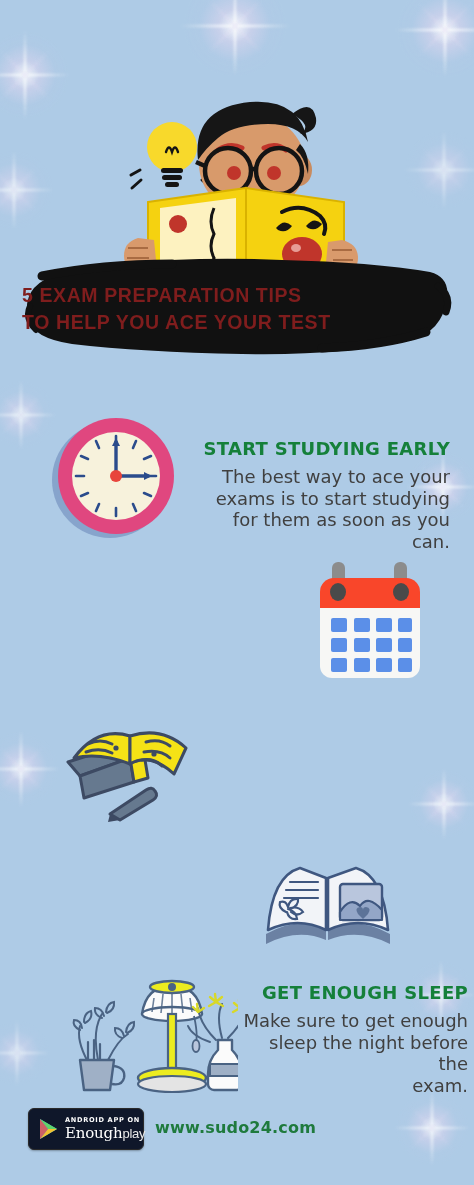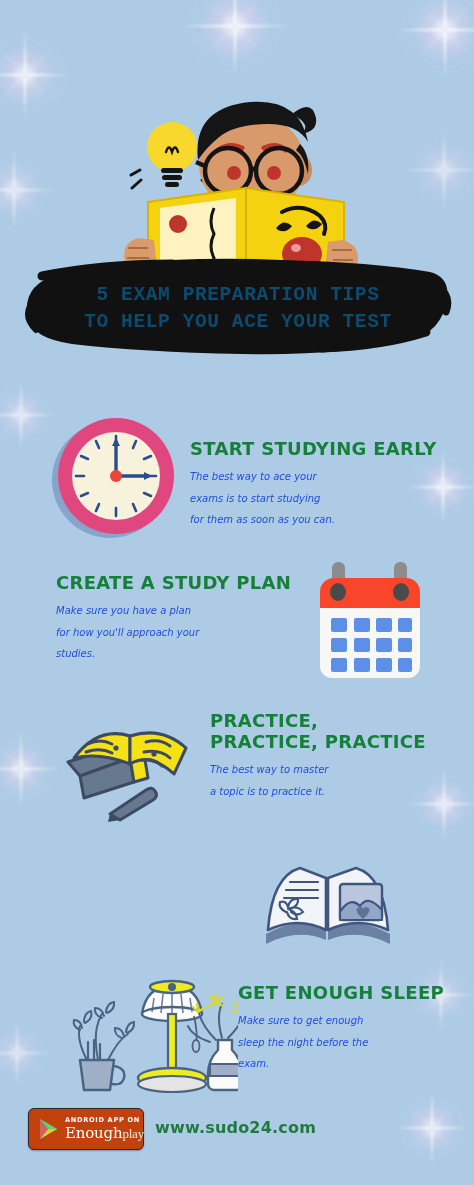--- a/index.html
+++ b/index.html
@@ -37,73 +37,72 @@
   
   .logo{position:absolute;left:14px;top:6px;width:78px;height:68px;}
 
   
   .hero{position:absolute;left:0;top:52px;width:474px;height:230px;}
 
   
   .banner{position:absolute;left:22px;top:252px;width:432px;height:112px;}
   .banner-text{
     position:absolute;left:0;top:30px;width:432px;
-    text-align:center;color:#0c4a6e;
-    font-family:Liberation Mono, monospace;
+    color:#7f1d1d;
+    font-family:Liberation Sans, sans-serif;
     font-weight:bold;font-size:19.5px;line-height:27px;
     letter-spacing:.6px;
     text-transform:uppercase;
     z-index:3;
   }
 
   
   .tip{position:absolute;}
   .tip h2{
     margin:0 0 7px 0;
     color:#15803a;
     font-family:"DejaVu Sans", sans-serif;
     font-weight:bold;
     font-size:18px;line-height:21px;
     letter-spacing:.3px;
     text-transform:uppercase;
     white-space:pre-line;
   }
   .tip p{
     margin:0;
-    color:#1d4ed8;
+    color:#404040;
     font-family:"DejaVu Sans", sans-serif;
-    font-size:10px;line-height:21.5px;
+    font-size:18px;line-height:21.5px;
     white-space:pre-line;
-    font-style:italic;
-  }
-  .tip.right-text{text-align:left;}
+  }
+  .tip.right-text{text-align:right;}
 
   .art{position:absolute;}
 
   
   .play-badge{
     position:absolute;left:28px;top:1108px;width:114px;height:40px;
-    background:#c2410c;border-radius:6px;
+    background:#0f172a;border-radius:6px;
     border:1px solid #2a2a2a;
     display:flex;align-items:center;
     box-shadow:0 1px 2px rgba(0,0,0,.3);
     justify-content:space-between;
   }
   .play-tri{width:26px;height:26px;margin-left:7px;flex:0 0 auto;}
   .play-txt{margin-left:3px;line-height:1;}
   .play-small{
     color:#fff;font-family:"DejaVu Sans", sans-serif;
     font-size:6.6px;font-weight:bold;letter-spacing:.7px;
     display:block;margin-bottom:2px;
   }
   .play-big{
     color:#fff;font-family:"DejaVu Serif", serif;
     font-size:15px;letter-spacing:-.2px;display:block;
   }
-  .play-big i{font-style:normal;font-family:Liberation Serif, serif;font-size:13px;color:#e8e8e8;}
+  .play-big i{font-style:normal;font-family:Liberation Sans, sans-serif;font-size:13px;color:#e8e8e8;}
   .site{
     position:absolute;left:155px;top:1118px;width:230px;
     color:#1f7a3d;
     font-family:"DejaVu Sans", sans-serif;
     font-size:16px;font-weight:bold;letter-spacing:.2px;
   }
 </style>
 </head>
 <body>
 
@@ -310,26 +309,20 @@
       <circle cx="70" cy="64" r="6" fill="#e8453c"></circle>
     </svg>
   </div>
   <div class="tip right-text" style="left:190px;top:438px;width:260px;">
     <h2>Start Studying Early</h2>
     <p>The best way to ace your
 exams is to start studying
 for them as soon as you can.</p>
   </div>
 
-  <div class="tip" style="left:56px;top:572px;width:260px;">
-    <h2>Create a Study Plan</h2>
-    <p>Make sure you have a plan
-for how you'll approach your
-studies.</p>
-  </div>
   <div class="art" style="left:310px;top:556px;width:120px;height:130px;">
     <svg viewBox="0 0 120 130" width="120" height="130">
       <rect x="22" y="6" width="13" height="34" rx="6" fill="#8c8c8c"></rect>
       <rect x="84" y="6" width="13" height="34" rx="6" fill="#8c8c8c"></rect>
       <path d="M10 36 a14 14 0 0 1 14 -14 h72 a14 14 0 0 1 14 14 v16 H10 Z" fill="#f9462a"></path>
       <path d="M10 52 h100 v58 a12 12 0 0 1 -12 12 h-76 a12 12 0 0 1 -12 -12 Z" fill="#f7f7f5"></path>
       <ellipse cx="28" cy="36" rx="8" ry="9" fill="#4a4a4a"></ellipse>
       <ellipse cx="91" cy="36" rx="8" ry="9" fill="#4a4a4a"></ellipse>
       <g fill="#5b8fe8">
         <rect x="21" y="62" width="16" height="14" rx="2"></rect>
@@ -361,26 +354,20 @@
         <path d="M88 40 q14 -4 24 4"></path>
         <path d="M86 50 q16 -3 26 6"></path>
         <path d="M84 58 q12 -2 20 6"></path>
       </g>
       <circle cx="58" cy="46" r="2.6" fill="#3d4a63"></circle>
       <circle cx="96" cy="52" r="2.6" fill="#3d4a63"></circle>
       <path d="M52 112 L88 88 q6 -4 9 1 q4 5 -2 9 L62 118 Z" fill="#66798f" stroke="#3d4a63" stroke-width="3" stroke-linejoin="round"></path>
       <path d="M52 112 L62 118 L50 120 Z" fill="#3d4a63"></path>
     </svg>
   </div>
-  <div class="tip right-text" style="left:210px;top:710px;width:250px;">
-    <h2>Practice,
-Practice, Practice</h2>
-    <p>The best way to master
-a topic is to practice it.</p>
-  </div>
 
   <div class="art" style="left:258px;top:858px;width:140px;height:106px;">
     <svg viewBox="0 0 140 106" width="140" height="106">
       <path d="M8 76 Q40 58 68 70 L68 82 Q40 70 8 86 Z" fill="#5a6e92" opacity=".8"></path>
       <path d="M132 76 Q100 58 70 70 L70 82 Q100 70 132 86 Z" fill="#5a6e92" opacity=".8"></path>
       <path d="M10 72 Q14 18 42 10 L68 20 L68 72 Q40 58 10 72 Z" fill="#f2f4f8" stroke="#3f5780" stroke-width="2.6" stroke-linejoin="round"></path>
       <path d="M130 72 Q126 18 98 10 L70 20 L70 72 Q100 58 130 72 Z" fill="#f2f4f8" stroke="#3f5780" stroke-width="2.6" stroke-linejoin="round"></path>
       <g stroke="#3f5780" stroke-width="2.2" fill="none" stroke-linecap="round">
         <path d="M32 24 h28"></path>
           <path d="M28 32 h32"></path>

